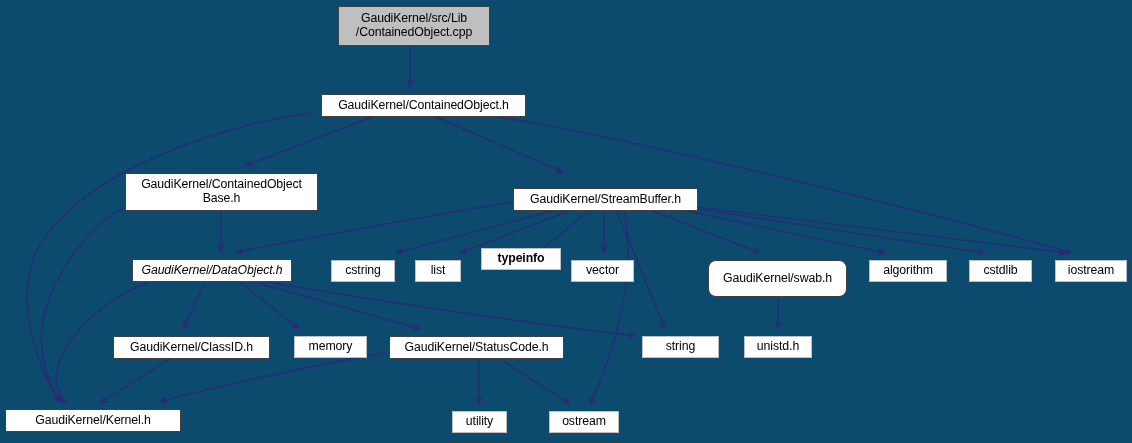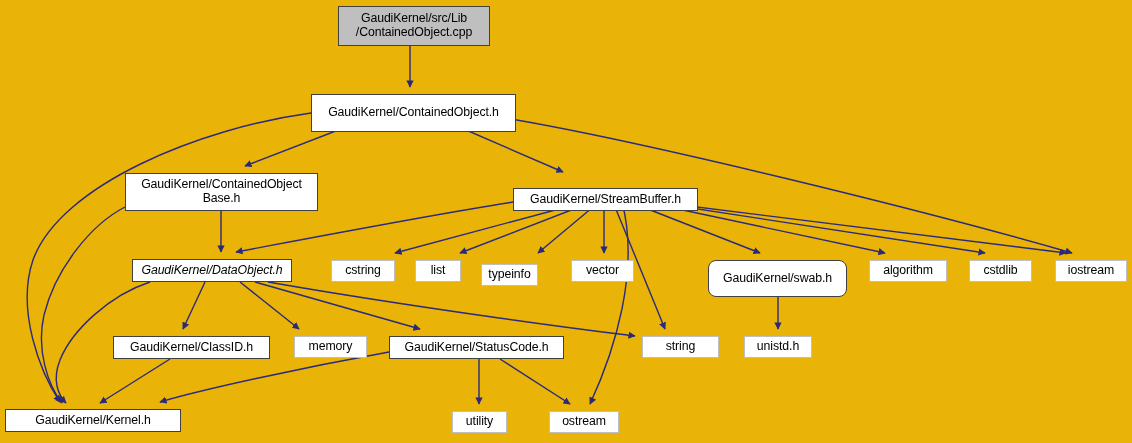--- a/index.html
+++ b/index.html
@@ -4,21 +4,21 @@
 <style>
   html, body {
     margin: 0;
     padding: 0;
     background: #ffffff;
   }
   #graph-canvas {
     position: relative;
     width: 1132px;
     height: 443px;
-    background: #eab308;
+    background: #0c4a6e;
     font-family: "Liberation Sans", sans-serif;
     overflow: hidden;
   }
   #edge-layer {
     position: absolute;
     left: 0;
     top: 0;
     width: 1132px;
     height: 443px;
   }
@@ -87,28 +87,28 @@
         <path d="M 389,352 C 300,368 200,390 160,402" marker-end="url(#arrowhead)"></path>
         <path d="M 479,359 L 479,404" marker-end="url(#arrowhead)"></path>
         <path d="M 500,359 L 570,404" marker-end="url(#arrowhead)"></path>
         <path d="M 778,283 L 778,329" marker-end="url(#arrowhead)"></path>
       </g>
   </svg>
 
   <div id="nodes-layer">
       <div class="node root" style="left: 338px; top: 6px; width: 152px; height: 40px;">GaudiKernel/src/Lib
 /ContainedObject.cpp</div>
-      <div class="node project" style="left: 311px; top: 94px; width: 205px; height: 38px;">GaudiKernel/ContainedObject.h</div>
+      <div class="node project" style="left: 321px; top: 94px; width: 205px; height: 23px;">GaudiKernel/ContainedObject.h</div>
       <div class="node project" style="left: 125px; top: 173px; width: 193px; height: 38px;">GaudiKernel/ContainedObject
 Base.h</div>
       <div class="node project" style="left: 513px; top: 188px; width: 185px; height: 23px;">GaudiKernel/StreamBuffer.h</div>
       <div class="node project" style="left: 132px; top: 259px; width: 160px; height: 23px; font-style: italic;">GaudiKernel/DataObject.h</div>
       <div class="node std" style="left: 331px; top: 260px; width: 64px; height: 22px;">cstring</div>
       <div class="node std" style="left: 415px; top: 260px; width: 46px; height: 22px;">list</div>
-      <div class="node std" style="left: 481px; top: 264px; width: 57px; height: 22px;">typeinfo</div>
+      <div class="node std" style="left: 481px; top: 248px; width: 80px; height: 22px; font-weight: bold;">typeinfo</div>
       <div class="node std" style="left: 571px; top: 260px; width: 63px; height: 22px;">vector</div>
       <div class="node project" style="left: 708px; top: 260px; width: 139px; height: 37px; border-radius: 8px;">GaudiKernel/swab.h</div>
       <div class="node std" style="left: 869px; top: 260px; width: 78px; height: 22px;">algorithm</div>
       <div class="node std" style="left: 969px; top: 260px; width: 63px; height: 22px;">cstdlib</div>
       <div class="node std" style="left: 1055px; top: 260px; width: 72px; height: 22px;">iostream</div>
       <div class="node project" style="left: 113px; top: 336px; width: 157px; height: 23px;">GaudiKernel/ClassID.h</div>
       <div class="node std" style="left: 294px; top: 336px; width: 73px; height: 22px;">memory</div>
       <div class="node project" style="left: 389px; top: 336px; width: 175px; height: 23px;">GaudiKernel/StatusCode.h</div>
       <div class="node std" style="left: 642px; top: 336px; width: 77px; height: 22px;">string</div>
       <div class="node std" style="left: 744px; top: 336px; width: 68px; height: 22px;">unistd.h</div>

